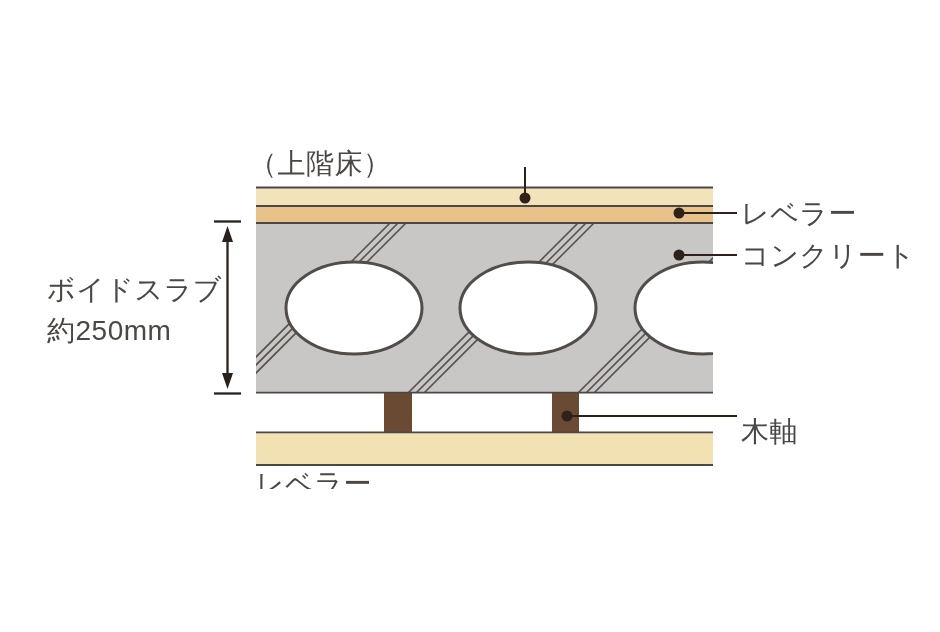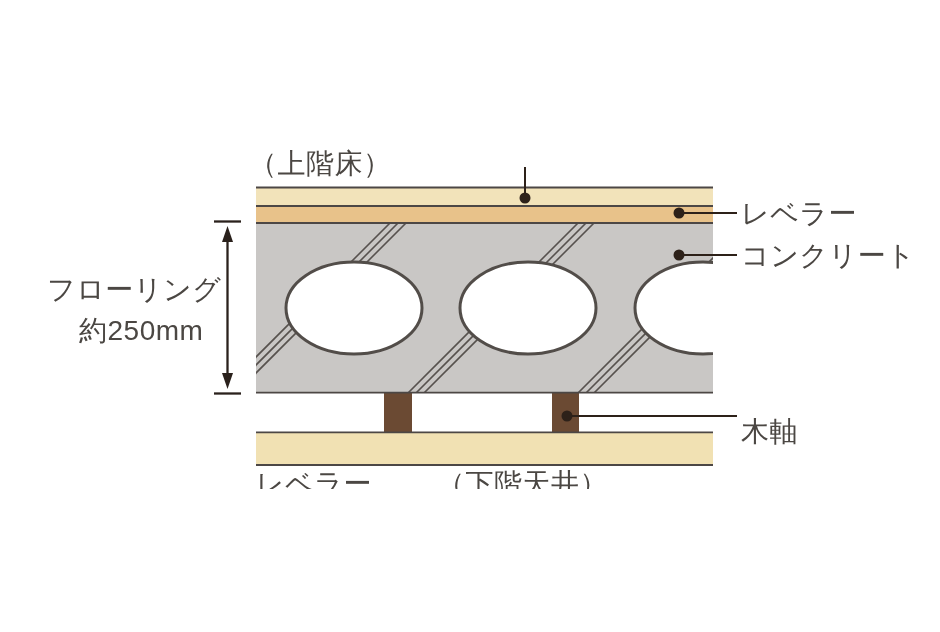--- a/index.html
+++ b/index.html
@@ -104,23 +104,22 @@
     </g>
   </svg>
 
   <div class="lbl" style="left:249px; top:149px;">（上階床）</div>
 
 
   <div class="lbl" style="left:741px; top:241px;">コンクリート</div>
 
   <div class="lbl" style="left:741px; top:199px;">レベラー</div>
 
-  <div class="lbl" style="left:47px; top:275px;">フローリング</div>
+  <div class="lbl" style="left:47px; top:275px;">ボイドスラブ</div>
 
-  <div class="lbl" style="left:47px; top:316px;margin-left:32px;">約250mm</div>
+  <div class="lbl" style="left:47px; top:316px;">約250mm</div>
 
   <div class="lbl" style="left:741px; top:402px;margin-top:15px;">木軸</div>
 
   <div class="lbl" style="left:256px; top:469px;">レベラー</div>
 
-  <div class="lbl" style="left:437px; top:469px;">（下階天井）</div>
 
 </div>
 
 </body></html>

